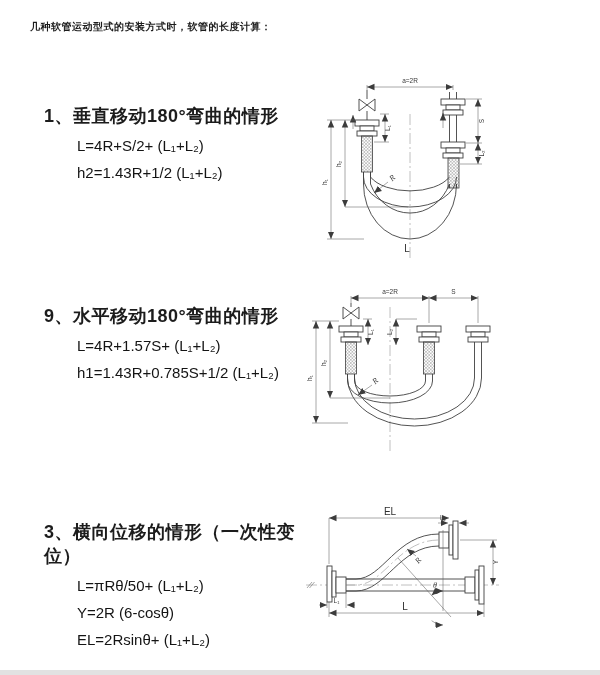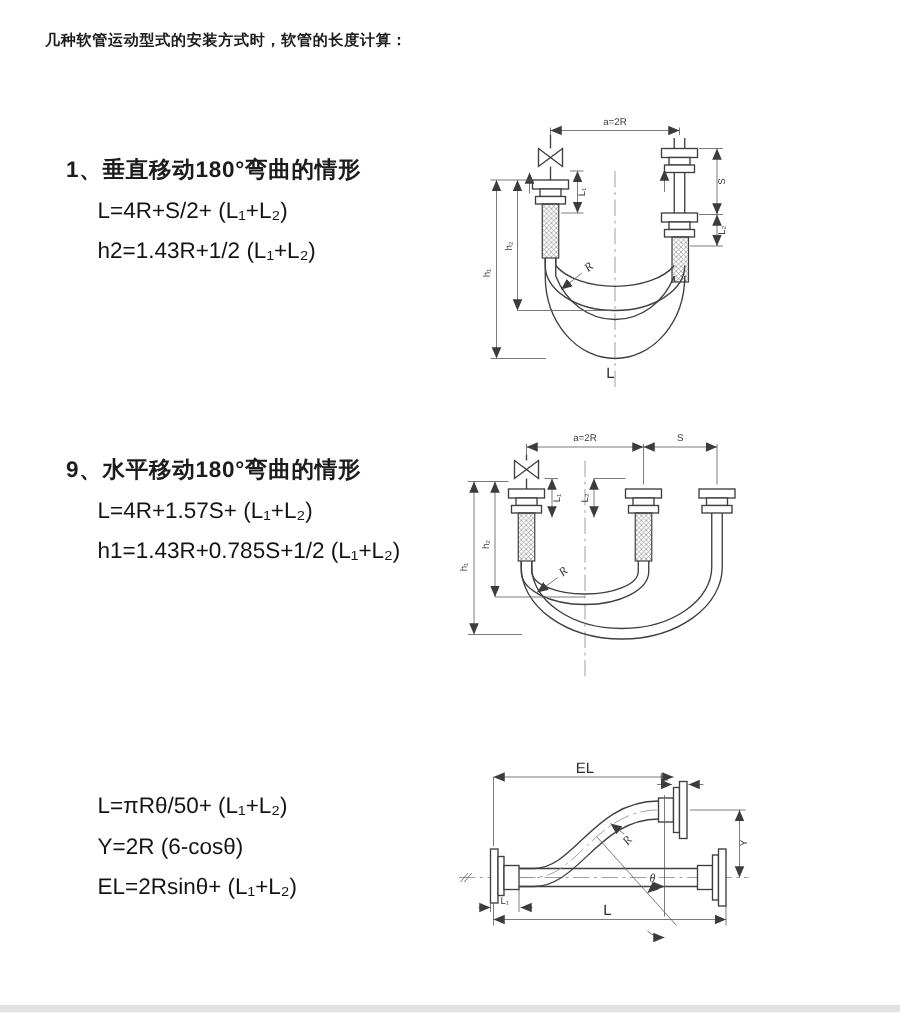--- a/index.html
+++ b/index.html
@@ -1,22 +1,22 @@
 <!DOCTYPE html>
 <html><head>
 <meta charset="utf-8">
 <style>
   html,body{margin:0;padding:0;}
   body{width:600px;height:675px;position:relative;background:#ffffff;overflow:hidden;
        font-family:"Liberation Sans",sans-serif;color:#1c1c1c;}
   .title{position:absolute;left:30px;top:20px;font-size:10px;font-weight:700;letter-spacing:.5px;}
   .sec{position:absolute;left:44px;width:270px;}
   #sec1{top:104px;} #sec2{top:304px;} #sec3{top:520px;}
-  .sec h2{font-size:15px;font-weight:700;margin:0;letter-spacing:.5px;}
-  .formula{margin:9px 0 0 21px;font-size:15px;line-height:18px;color:#141414;}
+  .sec h2{font-size:18px;font-weight:700;margin:0;letter-spacing:.5px;}
+  .formula{margin:9px 0 0 33px;font-size:15px;line-height:18px;color:#141414;}
   .dgm{position:absolute;}
   #d1{left:310px;top:72px;} #d2{left:306px;top:283px;} #d3{left:298px;top:498px;}
   .ln{fill:none;stroke:#3f3f3f;stroke-width:0.9;}
   .lnP{fill:#ffffff;stroke:#3f3f3f;stroke-width:0.9;}
   .braidR{fill:url(#braid);stroke:#3f3f3f;stroke-width:0.8;}
   .thin{fill:none;stroke:#5f5f5f;stroke-width:0.55;}
   .cl{fill:none;stroke:#8c8c8c;stroke-width:0.55;stroke-dasharray:11 3 2 3;}
   text.dl{font:6.5px "Liberation Sans",sans-serif;fill:#3a3a3a;}
   text.dlR{font:italic 8px "Liberation Serif",serif;fill:#3a3a3a;}
   text.dlL{font:10px "Liberation Sans",sans-serif;fill:#2e2e2e;}
@@ -44,20 +44,21 @@
   <div class="formula">h2=1.43R+1/2 (L₁+L₂)</div>
 </section>
 
 <section class="sec" id="sec2">
   <h2>9、水平移动180°弯曲的情形</h2>
   <div class="formula">L=4R+1.57S+ (L₁+L₂)</div>
   <div class="formula">h1=1.43R+0.785S+1/2 (L₁+L₂)</div>
 </section>
 
 <section class="sec" id="sec3">
+  <h2>3、横向位移的情形（一次性变位）</h2>
   <div class="formula">L=πRθ/50+ (L₁+L₂)</div>
   <div class="formula">Y=2R (6-cosθ)</div>
   <div class="formula">EL=2Rsinθ+ (L₁+L₂)</div>
 </section>
 
 <svg class="dgm" id="d1" width="280" height="190" viewBox="0 0 280 190">
   <g>
     <line class="cl" x1="100" y1="42" x2="100" y2="186"></line>
   </g>
   <g>

